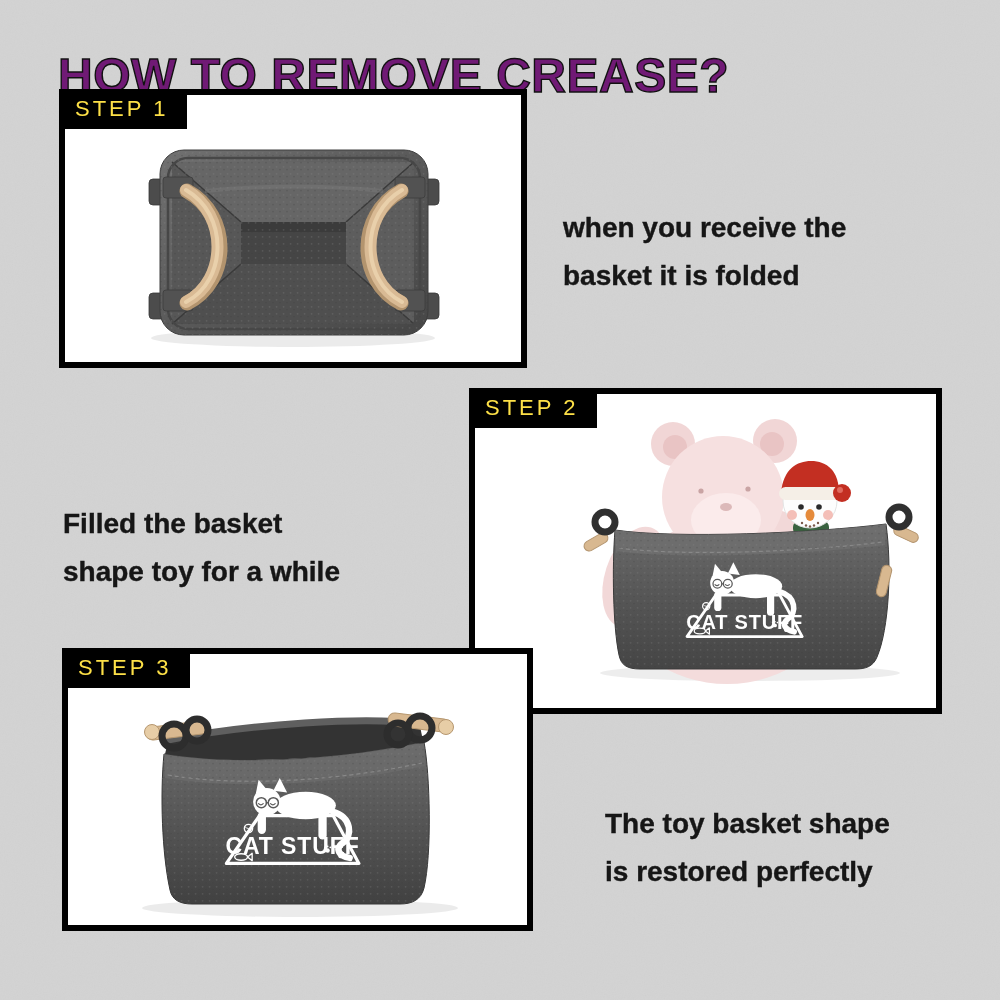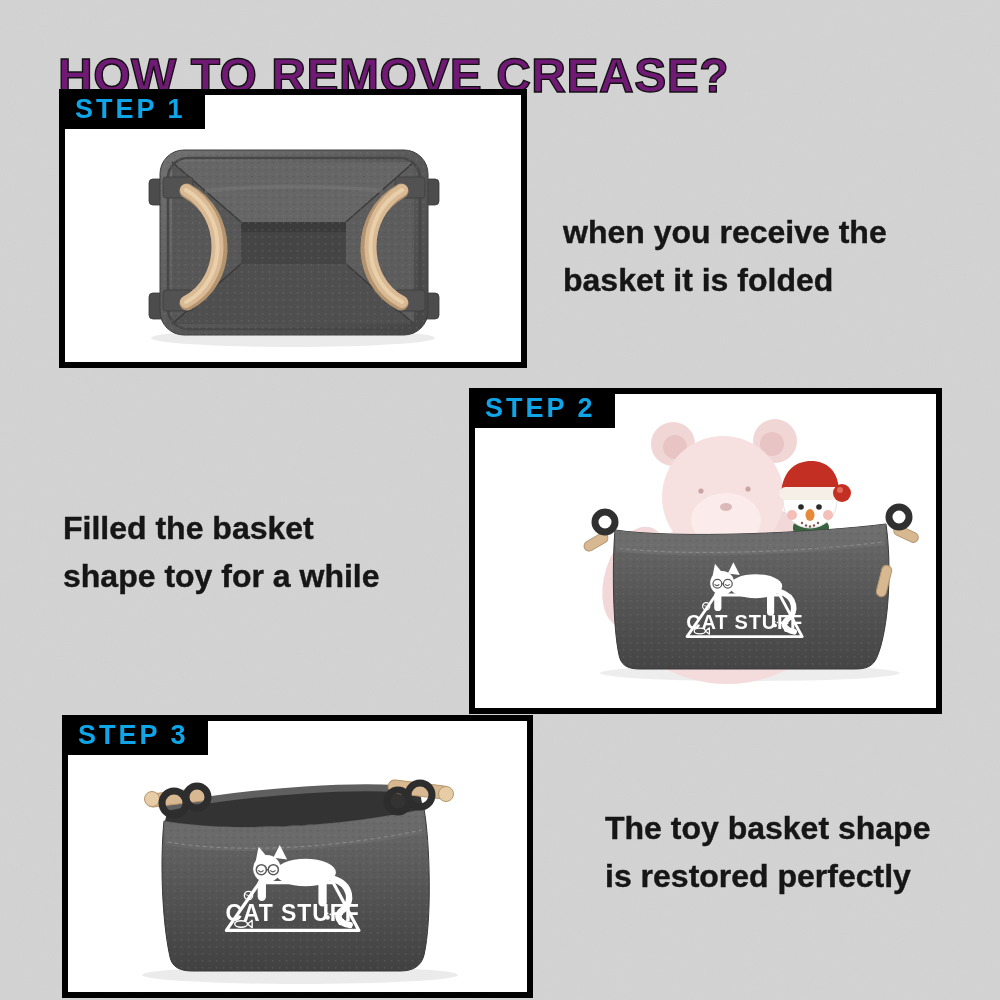--- a/index.html
+++ b/index.html
@@ -4,26 +4,26 @@
 <style>
   html,body{margin:0;padding:0;}
   body{font-family:"Liberation Sans",sans-serif;background:#c9c9c9;}
   .canvas{position:relative;width:1000px;height:1000px;background:#d3d3d3;overflow:hidden;}
   .grain{position:absolute;left:0;top:0;pointer-events:none;}
   .title{position:absolute;left:58px;top:16px;font-size:48px;font-weight:900;
          color:#701a75;letter-spacing:.5px;-webkit-text-stroke:1.4px #111;white-space:nowrap;}
   .panel{position:absolute;background:#fff;border:6px solid #000;box-sizing:border-box;}
   .panel-1{left:59px;top:89px;width:468px;height:279px;}
   .panel-2{left:469px;top:388px;width:473px;height:326px;}
-  .panel-3{left:62px;top:715px;width:471px;height:283px;}
-  .step-label{position:absolute;top:-6px;left:-6px;height:40px;background:#000;color:#0ea5e9;
-              display:flex;align-items:center;padding:0 19px 0 16px;font-size:27px;font-weight:700;
+  .panel-3{left:62px;top:648px;width:471px;height:283px;}
+  .step-label{position:absolute;top:-6px;left:-6px;height:40px;background:#000;color:#fde047;
+              display:flex;align-items:center;padding:0 19px 0 16px;font-size:22px;font-weight:400;
               letter-spacing:3px;z-index:2;white-space:nowrap;}
   .photo{position:absolute;left:0;top:0;width:100%;height:100%;display:block;}
-  .caption{position:absolute;font-size:32px;font-weight:700;color:#161616;line-height:48px;
+  .caption{position:absolute;font-size:28px;font-weight:700;color:#161616;line-height:48px;
            white-space:pre-line;-webkit-text-stroke:.4px #161616;}
   .caption-1{left:563px;top:176px;}
   .caption-2{left:63px;top:472px;}
   .caption-3{left:565px;top:772px;margin-left:40px;}
 </style>
 </head>
 <body>
 
 <div class="canvas">
 

